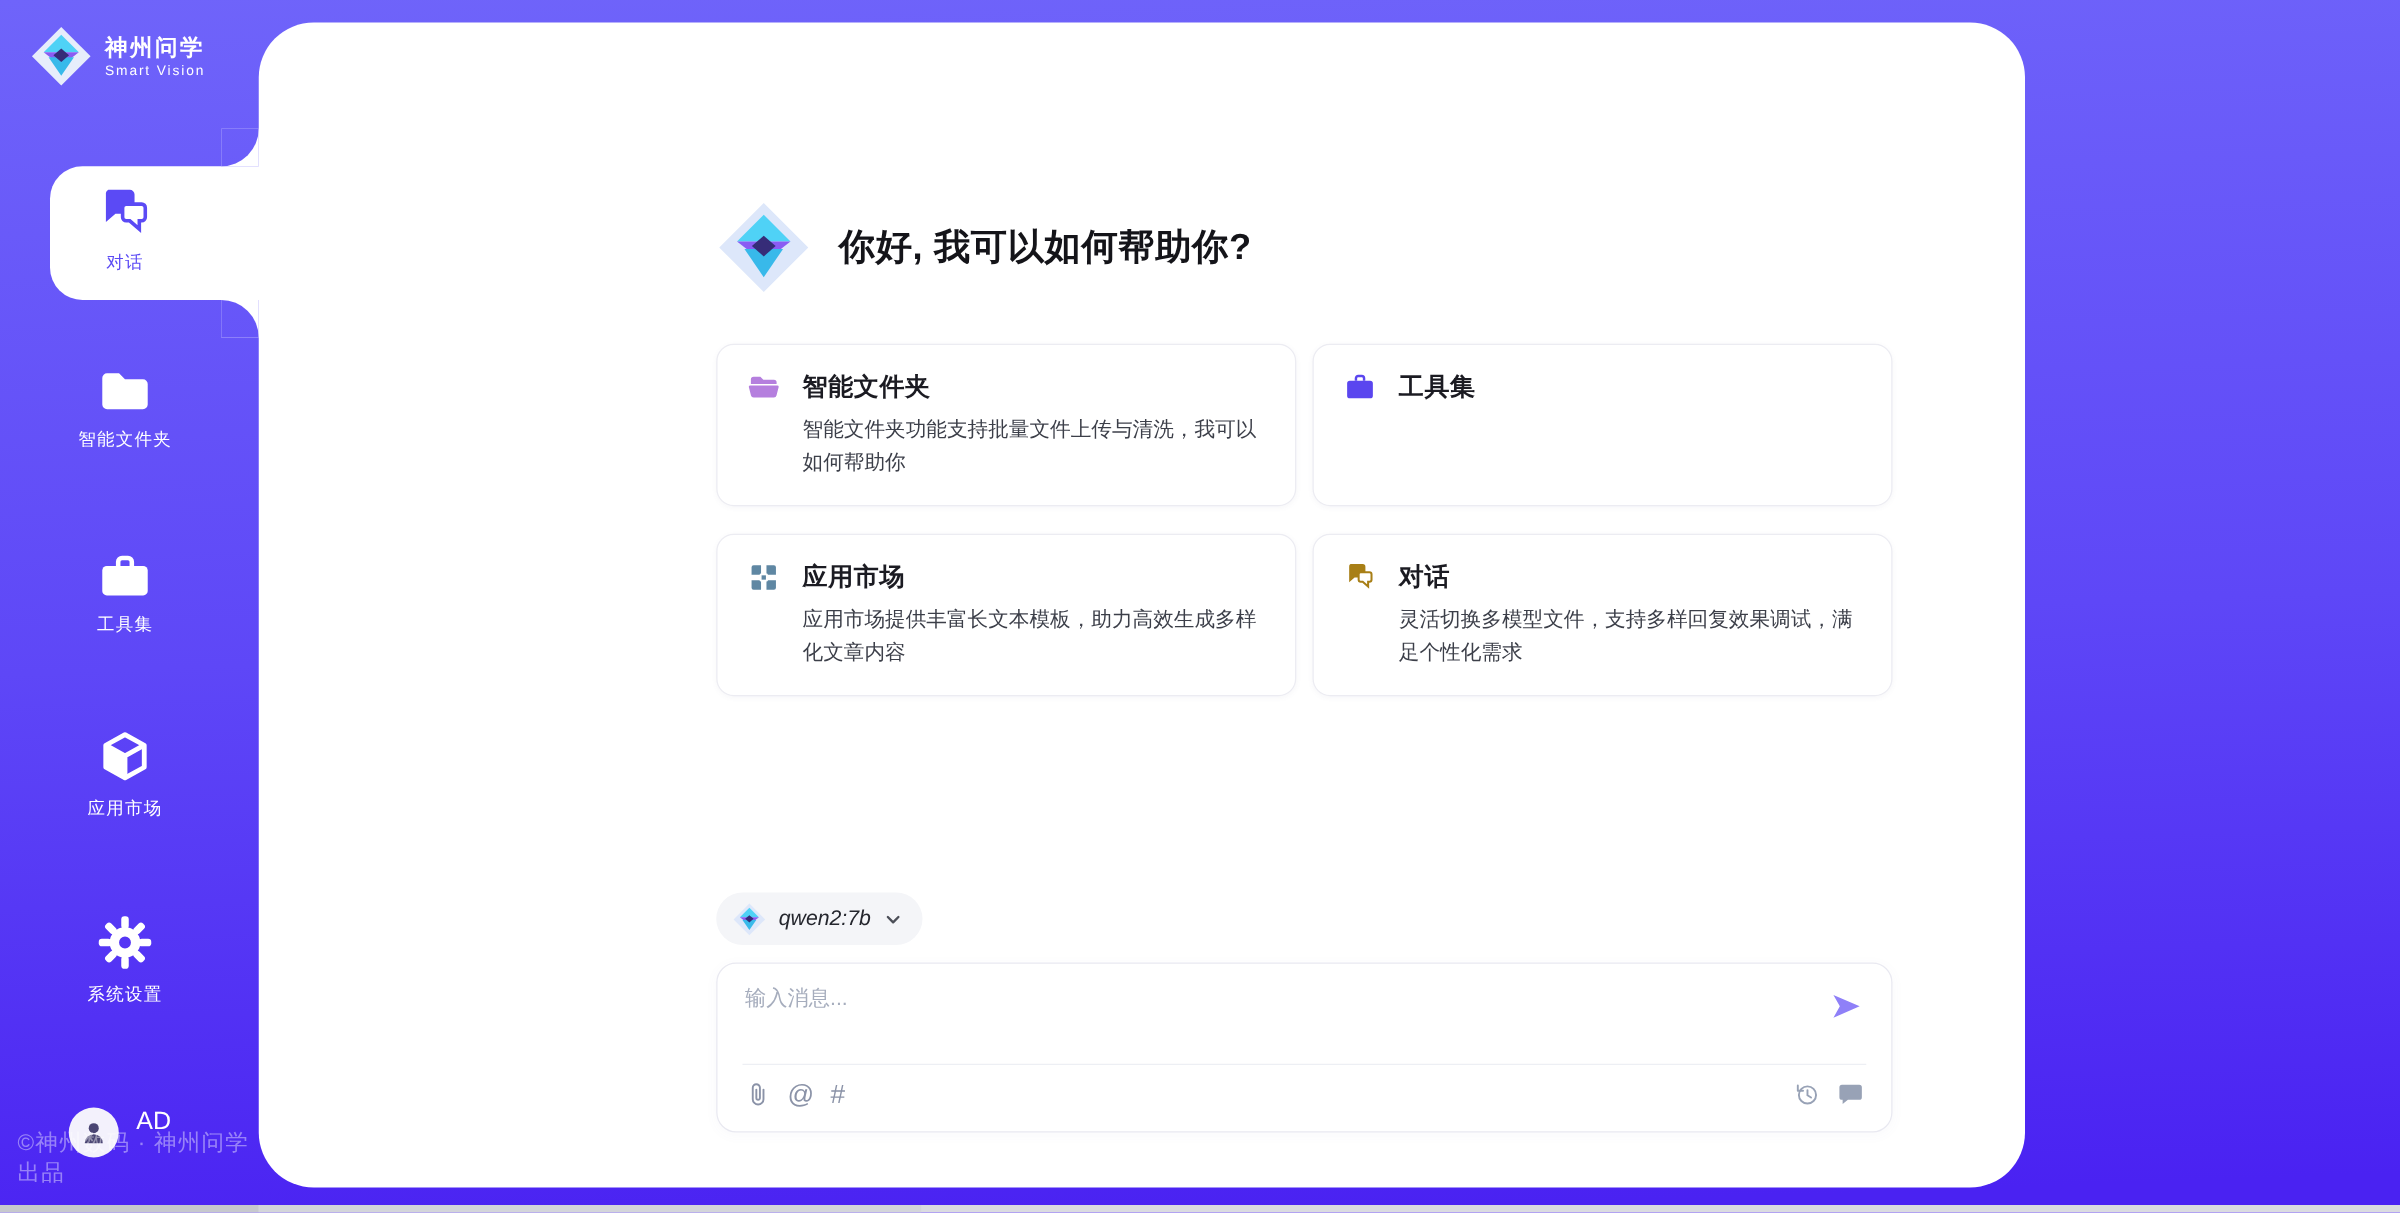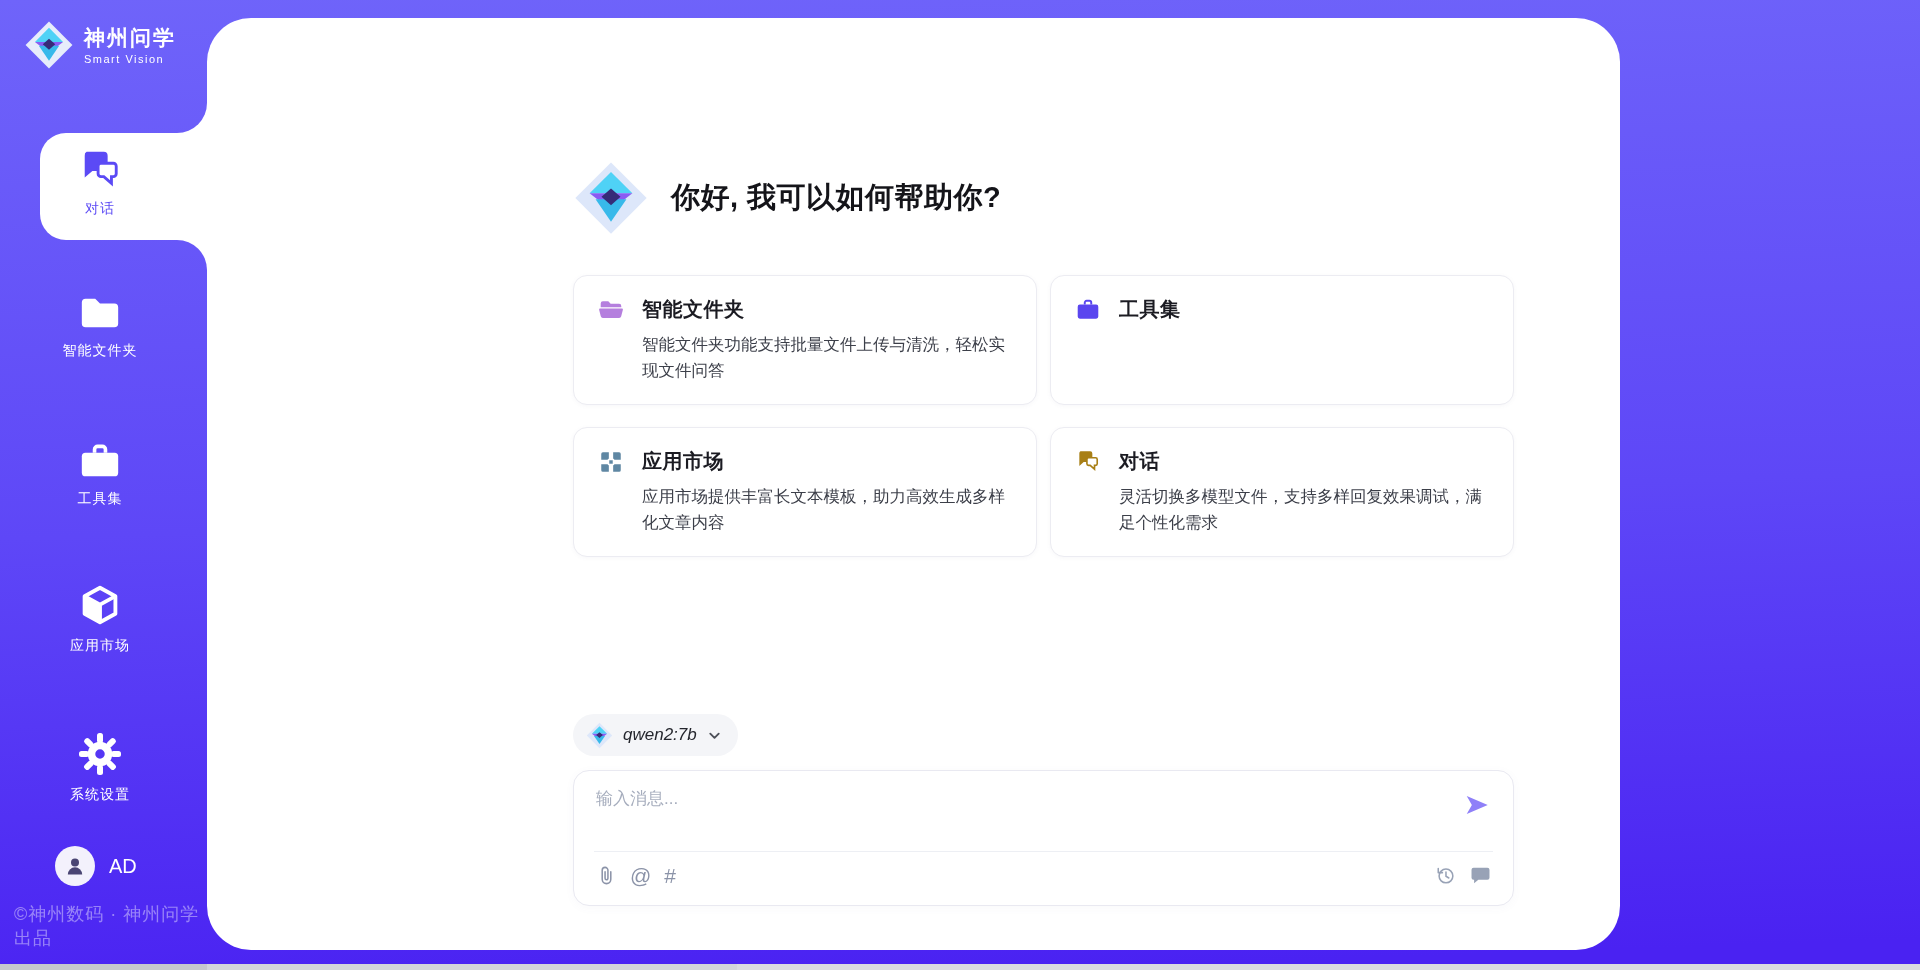--- a/index.html
+++ b/index.html
@@ -22,21 +22,21 @@
   
   .main{
     position:absolute;left:207px;top:18px;width:1413px;height:932px;
     background:#ffffff;border-radius:44px;
   }
 
   
   .sidebar{position:absolute;left:0;top:0;width:207px;height:100%;}
   .logo-block{position:absolute;left:24px;top:20px;display:flex;align-items:center;gap:10px;}
   .logo-diamond{width:50px;height:50px;}
-  .brand-name{color:#fff;font-size:21px;font-weight:bold;letter-spacing:2px;line-height:1.25;}
+  .brand-name{color:#fff;font-size:18px;font-weight:bold;letter-spacing:2px;line-height:1.25;}
   .brand-sub{color:#fff;font-size:11px;letter-spacing:1.5px;margin-top:2px;}
 
   .tab-bg{
     position:absolute;left:40px;top:133px;width:170px;height:107px;
     background:#fff;border-radius:26px 0 0 26px;
   }
   .fillet{position:absolute;left:177px;width:30px;height:30px;background:#fff;}
   .fillet::before{content:"";position:absolute;inset:0;background:var(--pagegrad);background-attachment:fixed;}
   .fillet-top{top:103px;}
   .fillet-top::before{border-bottom-right-radius:30px;}
@@ -46,21 +46,21 @@
   .nav-item{position:absolute;left:0;width:200px;text-align:center;cursor:pointer;}
   .nav-item .icon{display:inline-block;}
   .nav-item .nav-label{display:block;margin-top:6px;font-size:14px;color:#ffffff;letter-spacing:1px;}
   .nav-item.active .nav-label{color:var(--accent);}
   .nav-chat{top:148px;}
   .nav-folder{top:294px;}
   .nav-toolbox{top:440px;}
   .nav-cube{top:583px;}
   .nav-gear{top:732px;}
 
-  .user-row{position:absolute;left:55px;top:846px;display:flex;align-items:center;gap:14px;cursor:pointer;}
+  .user-row{position:absolute;left:55px;top:886px;display:flex;gap:14px;cursor:pointer;}
   .avatar{width:40px;height:40px;border-radius:50%;background:#f3f1fc;display:flex;align-items:center;justify-content:center;}
   .user-name{color:#fff;font-size:20px;}
   .sidebar-footer{position:absolute;left:14px;bottom:20px;font-size:18px;color:rgba(255,255,255,0.42);letter-spacing:1px;}
 
   
   .content{position:absolute;left:366px;top:0;width:941px;height:100%;}
 
   .greeting{position:absolute;top:142px;left:0;display:flex;align-items:center;gap:22px;}
   .greeting-diamond{width:76px;height:76px;}
   .greeting-text{font-size:29px;font-weight:bold;color:#141419;letter-spacing:0.5px;}
@@ -207,21 +207,21 @@
       <div class="card">
         <div class="card-head">
           <span class="card-icon" style="color: rgb(181, 127, 222);">
             <svg width="26" height="26" viewBox="0 0 24 24">
               <path d="M2.5 6a2 2 0 0 1 2-2h5l2.2 2.2h7.8a2 2 0 0 1 2 2V9.5H2.5z" fill="currentColor"></path>
               <path d="M2 10.6h20a1 1 0 0 1 .97 1.25l-1.55 6A2 2 0 0 1 19.5 19.3h-15a2 2 0 0 1-1.93-1.45l-1.54-6A1 1 0 0 1 2 10.6z" fill="currentColor"></path>
             </svg>
           </span>
           <span class="card-title">智能文件夹</span>
         </div>
-        <div class="card-desc">智能文件夹功能支持批量文件上传与清洗，轻松实现文件问答</div>
+        <div class="card-desc">智能文件夹功能支持批量文件上传与清洗，我可以如何帮助你</div>
       </div>
 
       <div class="card">
         <div class="card-head">
           <span class="card-icon" style="color: rgb(90, 70, 239);">
             <svg width="26" height="26" viewBox="0 0 24 24">
               <path d="M9 7V5.2A1.7 1.7 0 0 1 10.7 3.5h2.6A1.7 1.7 0 0 1 15 5.2V7" stroke="currentColor" stroke-width="1.8" fill="none"></path>
               <path fill-rule="evenodd" d="M2.5 9a2 2 0 0 1 2-2h15a2 2 0 0 1 2 2v9a2 2 0 0 1-2 2h-15a2 2 0 0 1-2-2zм0 0 M7 10.5h2.8v3.4H7zM14.2 10.5H17v3.4h-2.8z" fill="currentColor"></path>
             </svg>
           </span>

